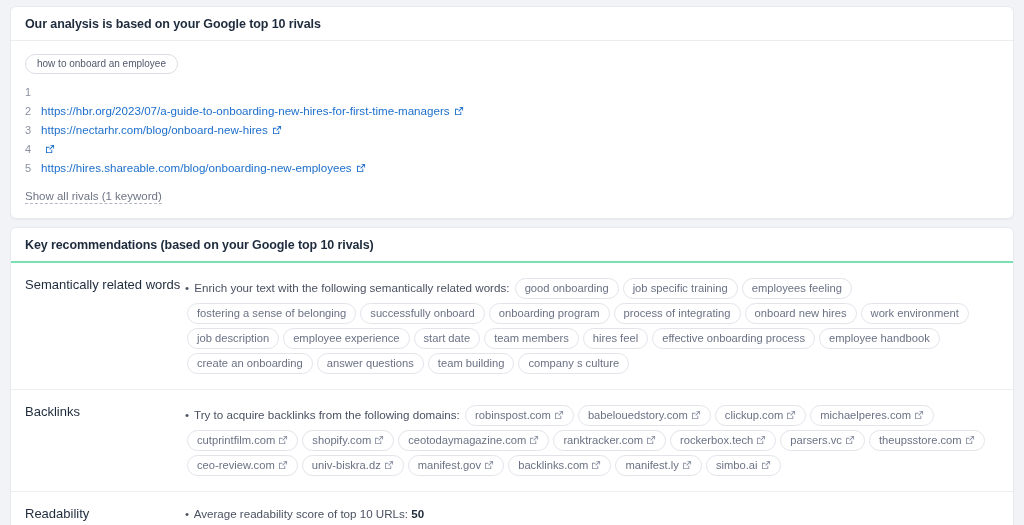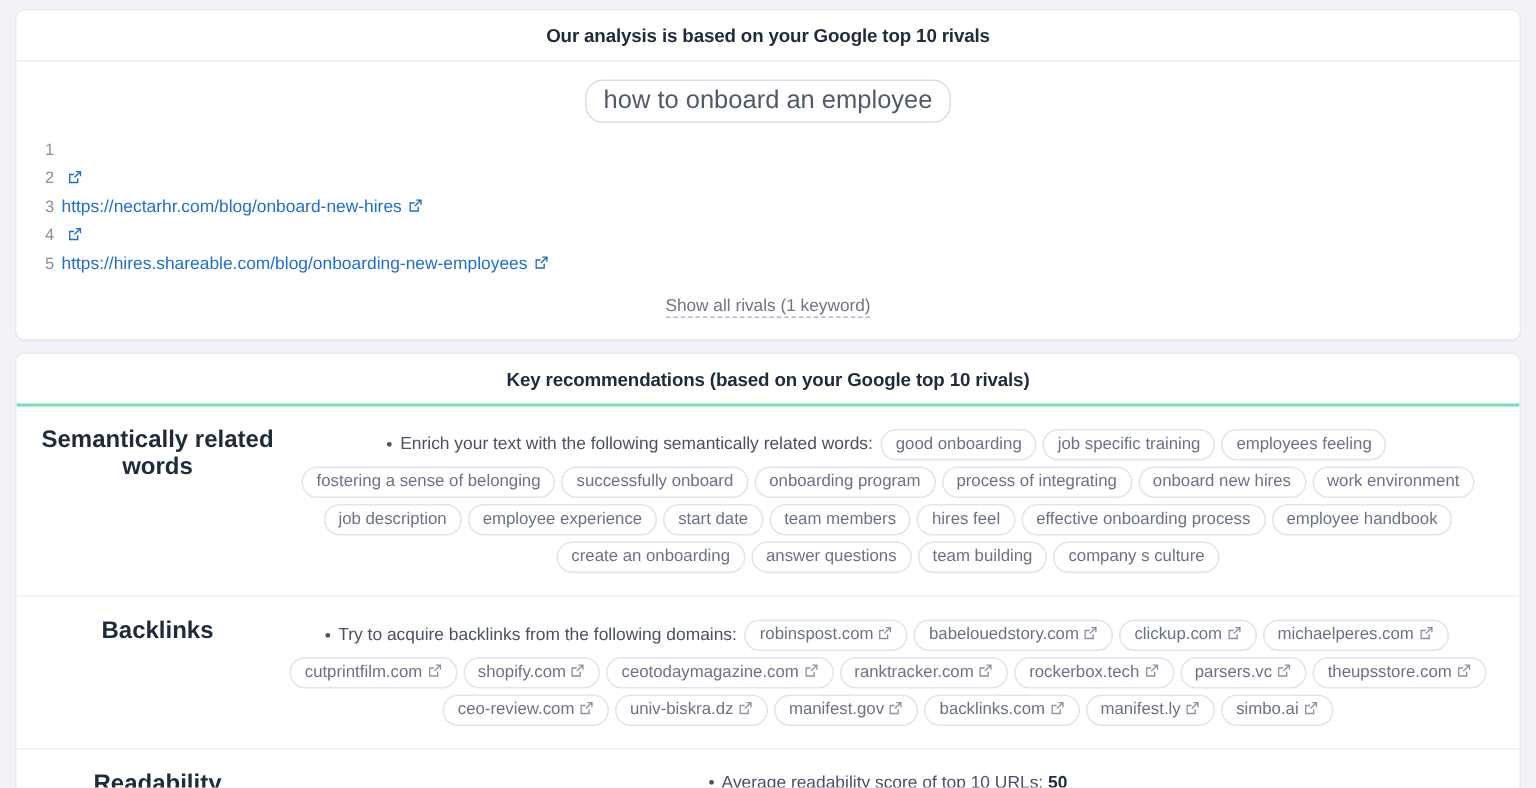--- a/index.html
+++ b/index.html
@@ -7,21 +7,20 @@
     margin: 0; padding: 0;
     width: 1024px; height: 525px;
     background: #f2f3f7;
     font-family: "Liberation Sans", sans-serif;
     -webkit-font-smoothing: antialiased;
   }
   .page {
     width: 1024px; height: 525px;
     padding: 6px 10px 0 10px;
     overflow: hidden;
-    text-align: center;
   }
 
   
   .card {
     background: #ffffff;
     border: 1px solid #e8e9ef;
     border-radius: 6px;
     box-shadow: 0 1px 1px rgba(30,38,66,.04);
     overflow: hidden;
   }
@@ -37,21 +36,21 @@
 
   
   #rivals-card { margin-bottom: 8px; }
   .rivals-body { padding: 12px 14px 14px 14px; }
 
   .keyword-chip {
     display: inline-block;
     border: 1px solid #dcdee5;
     border-radius: 12px;
     padding: 3px 11px 4px 11px;
-    font-size: 17px;
+    font-size: 10px;
     color: #52596b;
     background: #fff;
     margin-bottom: 10px;
   }
 
   .url-list { list-style: none; margin: 0; padding: 0; }
   .url-row {
     display: flex;
     align-items: baseline;
     margin-bottom: 3px;
@@ -91,22 +90,22 @@
 
   
   .rec-row {
     display: flex;
     border-bottom: 1px solid #edeef2;
     padding: 13px 14px 13px 14px;
   }
   .rec-row:last-child { border-bottom: none; }
   .rec-label {
     flex: 0 0 160px;
-    font-size: 16px;
-    font-weight: bold;
+    font-size: 13px;
+    font-weight: normal;
     color: #1e2b3c;
     padding-top: 1px;
   }
   .rec-content {
     flex: 1 1 auto;
     font-size: 11.6px;
     color: #4a5161;
     line-height: 18px;
   }
   .bullet { color: #4a5161; margin-right: 2px; }
@@ -139,21 +138,21 @@
   <div class="card" id="rivals-card">
     <div class="card-header">Our analysis is based on your Google top 10 rivals</div>
     <div class="rivals-body">
       <div class="keyword-chip">how to onboard an employee</div>
       <ul class="url-list" id="url-list">
           <li class="url-row">
             <span class="url-idx">1</span>
           </li>
           <li class="url-row">
             <span class="url-idx">2</span>
-            <span><span class="ext-icon"><svg viewBox="0 0 12 12" width="10" height="10" aria-hidden="true">
+            <span><a class="url-link" href="#">https://hbr.org/2023/07/a-guide-to-onboarding-new-hires-for-first-time-managers</a><span class="ext-icon"><svg viewBox="0 0 12 12" width="10" height="10" aria-hidden="true">
                   <path d="M1.2 3.4h4.1v1.1H2.3v5.3h5.3V7h1.1v3.9H1.2z" fill="#1d6fcc"></path>
                   <path d="M6.6 1.1h4.3v4.3h-1.1V3L5.9 6.8 5.1 6l3.9-3.8H6.6z" fill="#1d6fcc"></path>
                 </svg></span></span>
           </li>
           <li class="url-row">
             <span class="url-idx">3</span>
             <span><a class="url-link" href="#">https://nectarhr.com/blog/onboard-new-hires</a><span class="ext-icon"><svg viewBox="0 0 12 12" width="10" height="10" aria-hidden="true">
                   <path d="M1.2 3.4h4.1v1.1H2.3v5.3h5.3V7h1.1v3.9H1.2z" fill="#1d6fcc"></path>
                   <path d="M6.6 1.1h4.3v4.3h-1.1V3L5.9 6.8 5.1 6l3.9-3.8H6.6z" fill="#1d6fcc"></path>
                 </svg></span></span>

